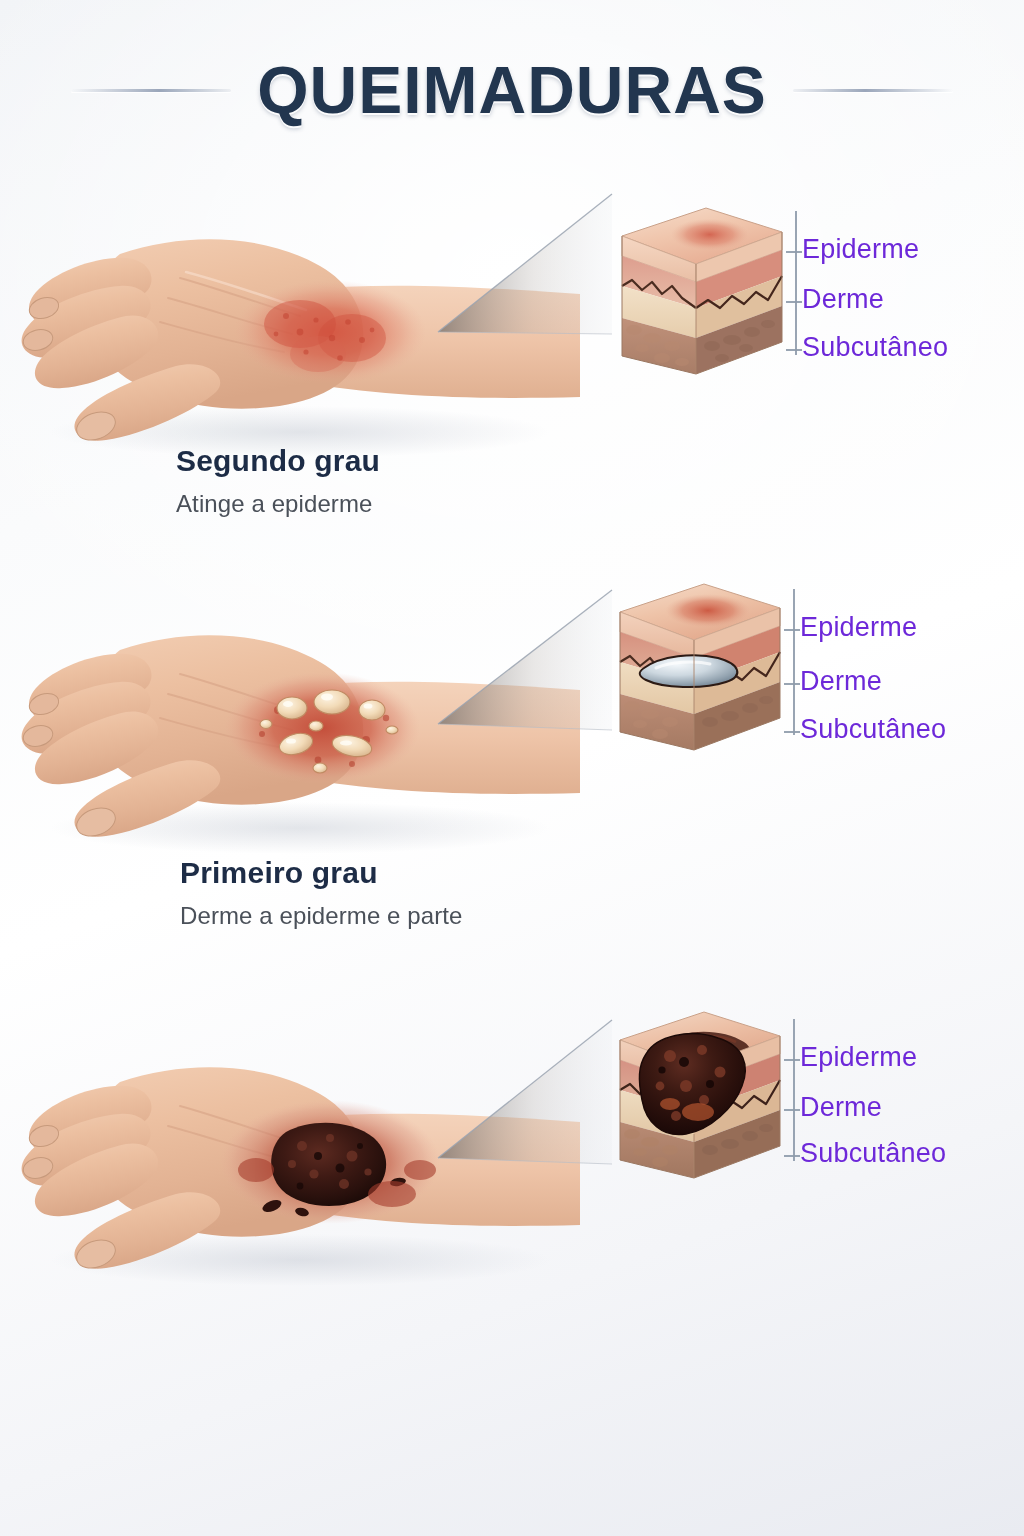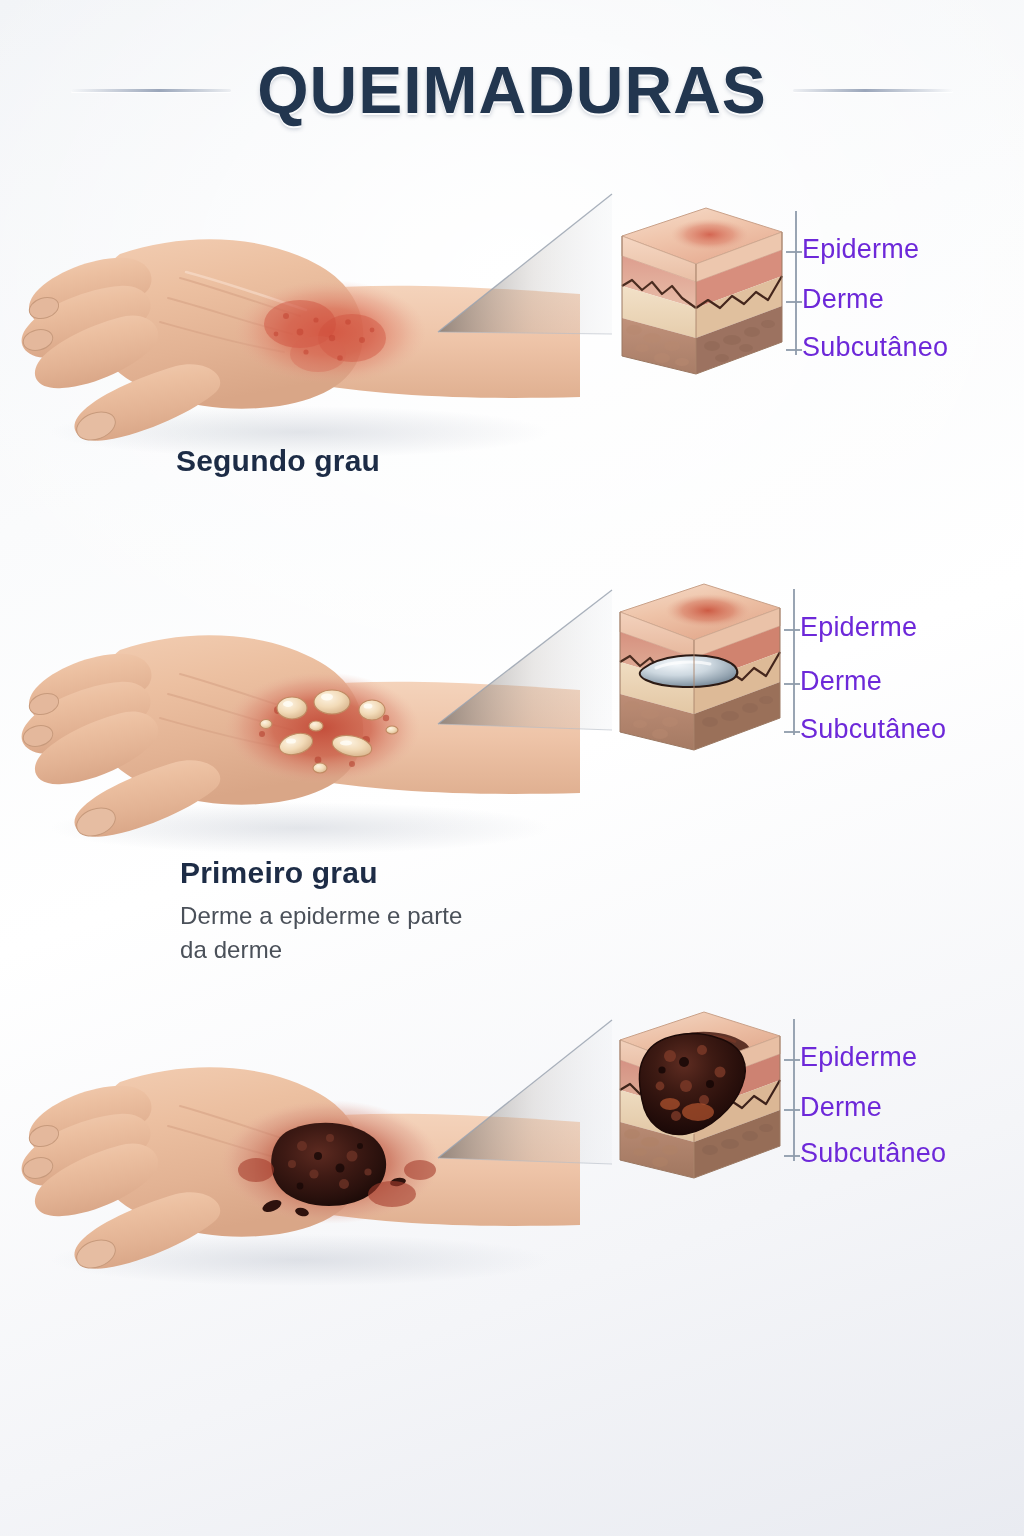--- a/index.html
+++ b/index.html
@@ -264,20 +264,21 @@
         <line x1="4" y1="94" x2="20" y2="94" stroke="#8e9bab" stroke-width="1.8"></line>
         <line x1="4" y1="142" x2="20" y2="142" stroke="#8e9bab" stroke-width="1.8"></line>
       </svg>
       <div class="label-row" style="top:26px;">Epiderme</div>
       <div class="label-row" style="top:76px;">Derme</div>
       <div class="label-row" style="top:124px;">Subcutâneo</div>
     </div>
 
     <div class="caption" id="caption-1">
       <div class="caption-title">Segundo grau</div>
+      <div class="caption-desc">Atinge a epiderme</div>
     </div>
   </div>
 
   <div class="section" id="section-2">
 
     <div class="hand-wrap" style="top:18px;">
       <svg class="hand-svg" viewBox="0 0 580 300" xmlns="http://www.w3.org/2000/svg" aria-hidden="true">
         <defs>
           <linearGradient id="skin2" x1="0" y1="0" x2="0.3" y2="1">
             <stop offset="0%" stop-color="#f2cdb2"></stop>
@@ -457,21 +458,20 @@
       </svg>
       <div class="label-row" style="top:26px;">Epiderme</div>
       <div class="label-row" style="top:80px;">Derme</div>
       <div class="label-row" style="top:128px;">Subcutâneo</div>
     </div>
 
     <div class="caption" id="caption-2">
       <div class="caption-title">Primeiro grau</div>
       <div class="caption-desc">
         <div>Derme a epiderme e parte</div>
-        <div>da derme</div>
       </div>
     </div>
   </div>
 
   <div class="section" id="section-3">
 
     <div class="hand-wrap" style="top:22px;">
       <svg class="hand-svg" viewBox="0 0 580 300" xmlns="http://www.w3.org/2000/svg" aria-hidden="true">
         <defs>
           <linearGradient id="skin3" x1="0" y1="0" x2="0.3" y2="1">

